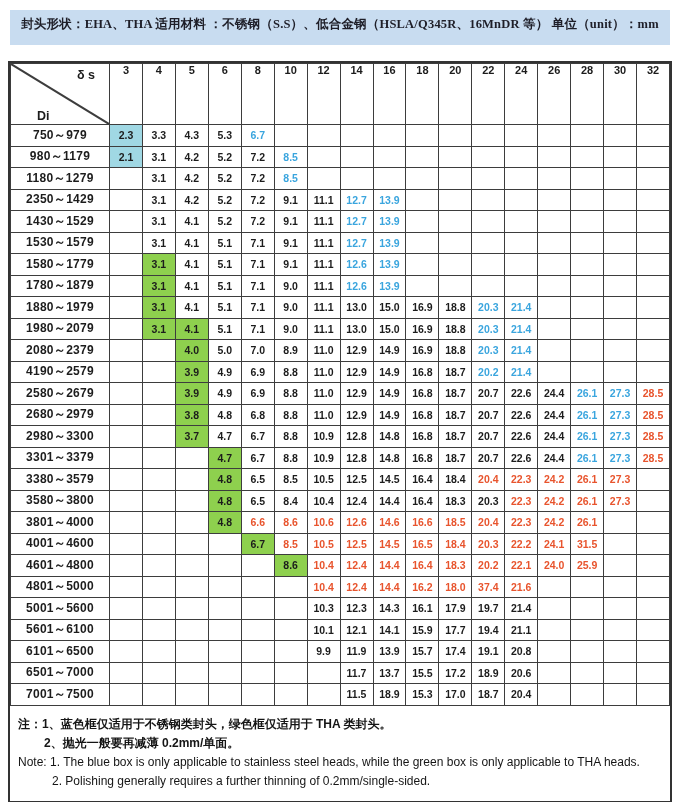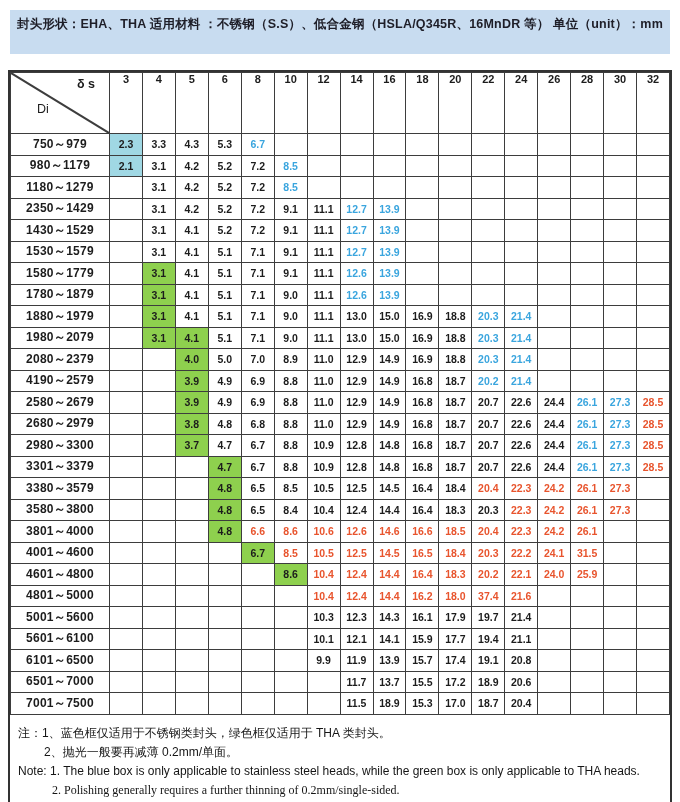--- a/index.html
+++ b/index.html
@@ -4,24 +4,25 @@
 <style>
   html,body{margin:0;padding:0;}
   body{
     width:680px;height:802px;background:#ffffff;
     font-family:"Liberation Sans","DejaVu Sans",sans-serif;
     color:#1c1c1c;overflow:hidden;
   }
   .banner{
     margin:10px 10px 13px 10px;
     background:#c8dcf0;
-    height:44px;line-height:29px;
+    height:35px;line-height:29px;
     text-align:center;
     font-size:12.5px;font-weight:bold;color:#1e1e28;
     letter-spacing:0.2px;
+    font-family:Liberation Serif, serif;
   }
   .outer{
     margin:16px 8px;
     border:2px solid #333333;
     background:#ffffff;
   }
   table.spec{
     width:100%;
     border-collapse:collapse;
     table-layout:fixed;
@@ -44,45 +45,45 @@
   th.corner{
     position:relative;
     padding:0;
   }
   th.corner svg{position:absolute;left:0;top:0;width:100%;height:100%;}
   .corner-top{
     position:absolute;top:4px;right:14px;
     font-size:12.5px;font-weight:bold;
   }
   .corner-bottom{
-    position:absolute;bottom:17px;left:26px;
-    font-size:12.5px;font-weight:normal;
+    position:absolute;bottom:1px;left:26px;
+    font-size:12.5px;font-weight:bold;
   }
   tbody td{
     height:20.5px;
     font-size:10.5px;
   }
   tbody td.di{
     font-size:12px;
     letter-spacing:0.3px;
   }
   td.bb{background:#a0d8e4;}
   td.gb{background:#8ed04e;}
   td.bt{color:#3aa5de;}
   td.rt{color:#e8542d;}
   .notes{
     padding:9px 12px 10px 8px;
     font-size:12px;
     line-height:1.6;
     color:#151515;
   }
-  .note-cn{font-weight:normal;}
+  .note-cn{font-weight:bold;}
   .note-cn.indent{padding-left:26px;}
   .note-en{font-weight:normal;}
-  .note-en.indent{padding-left:34px;font-family:Liberation Serif, serif;}
+  .note-en.indent{padding-left:34px;}
 </style>
 </head>
 <body>
 
 <div class="banner">
   <span>封头形状：EHA、THA  适用材料 ：不锈钢（S.S）、低合金钢（HSLA/Q345R、16MnDR 等）  单位（unit）：mm</span>
 </div>
 
 <div class="outer">
   <table class="spec">

